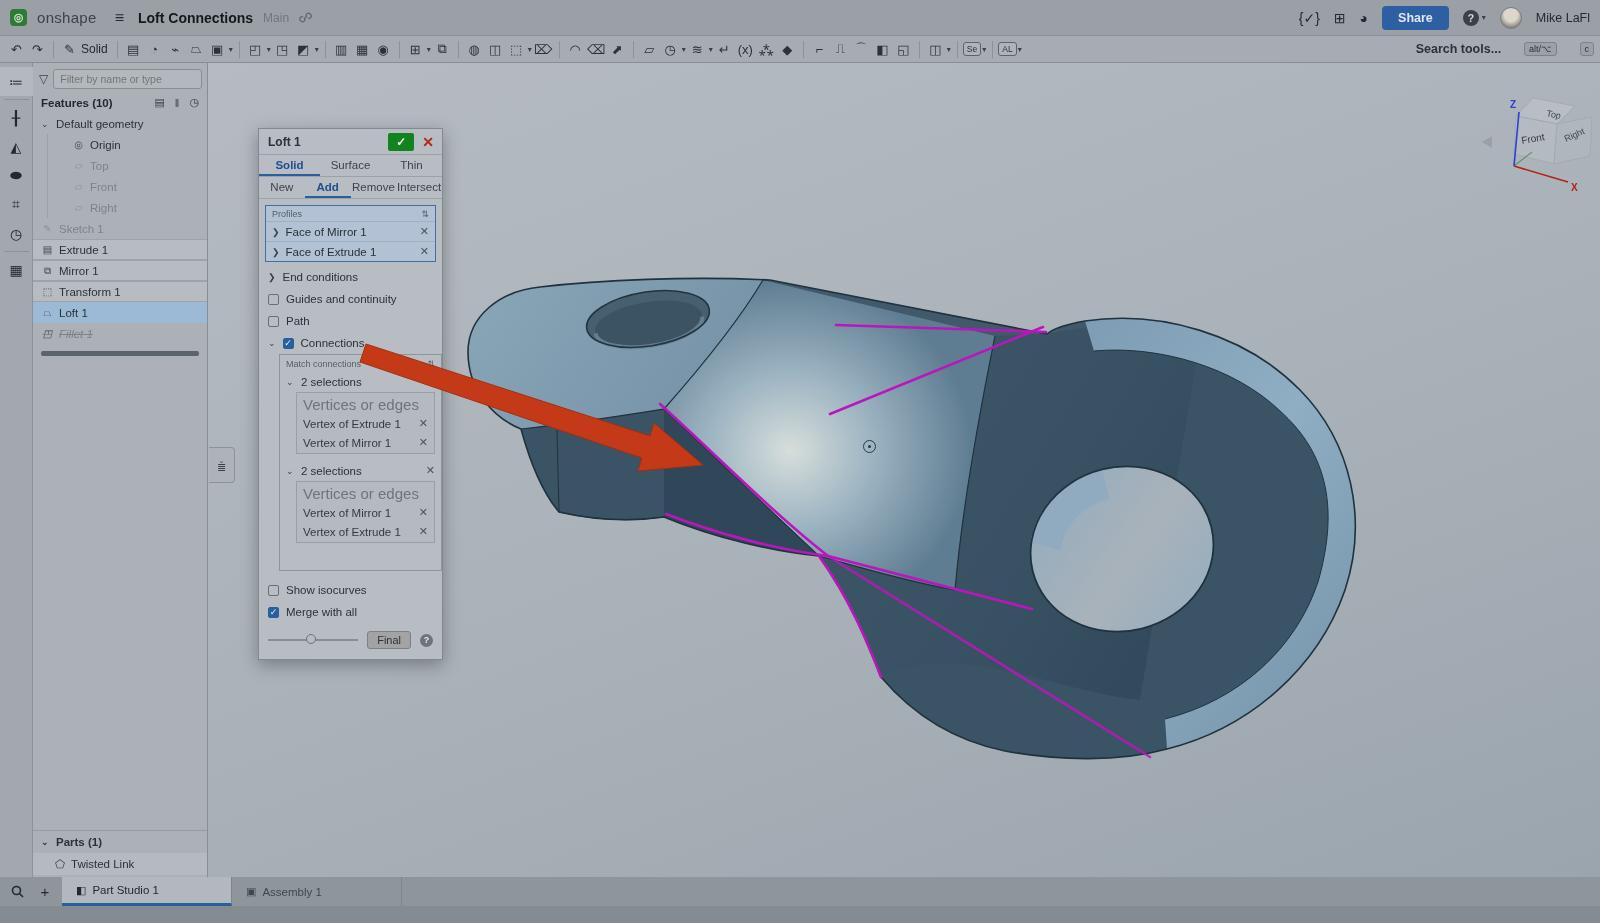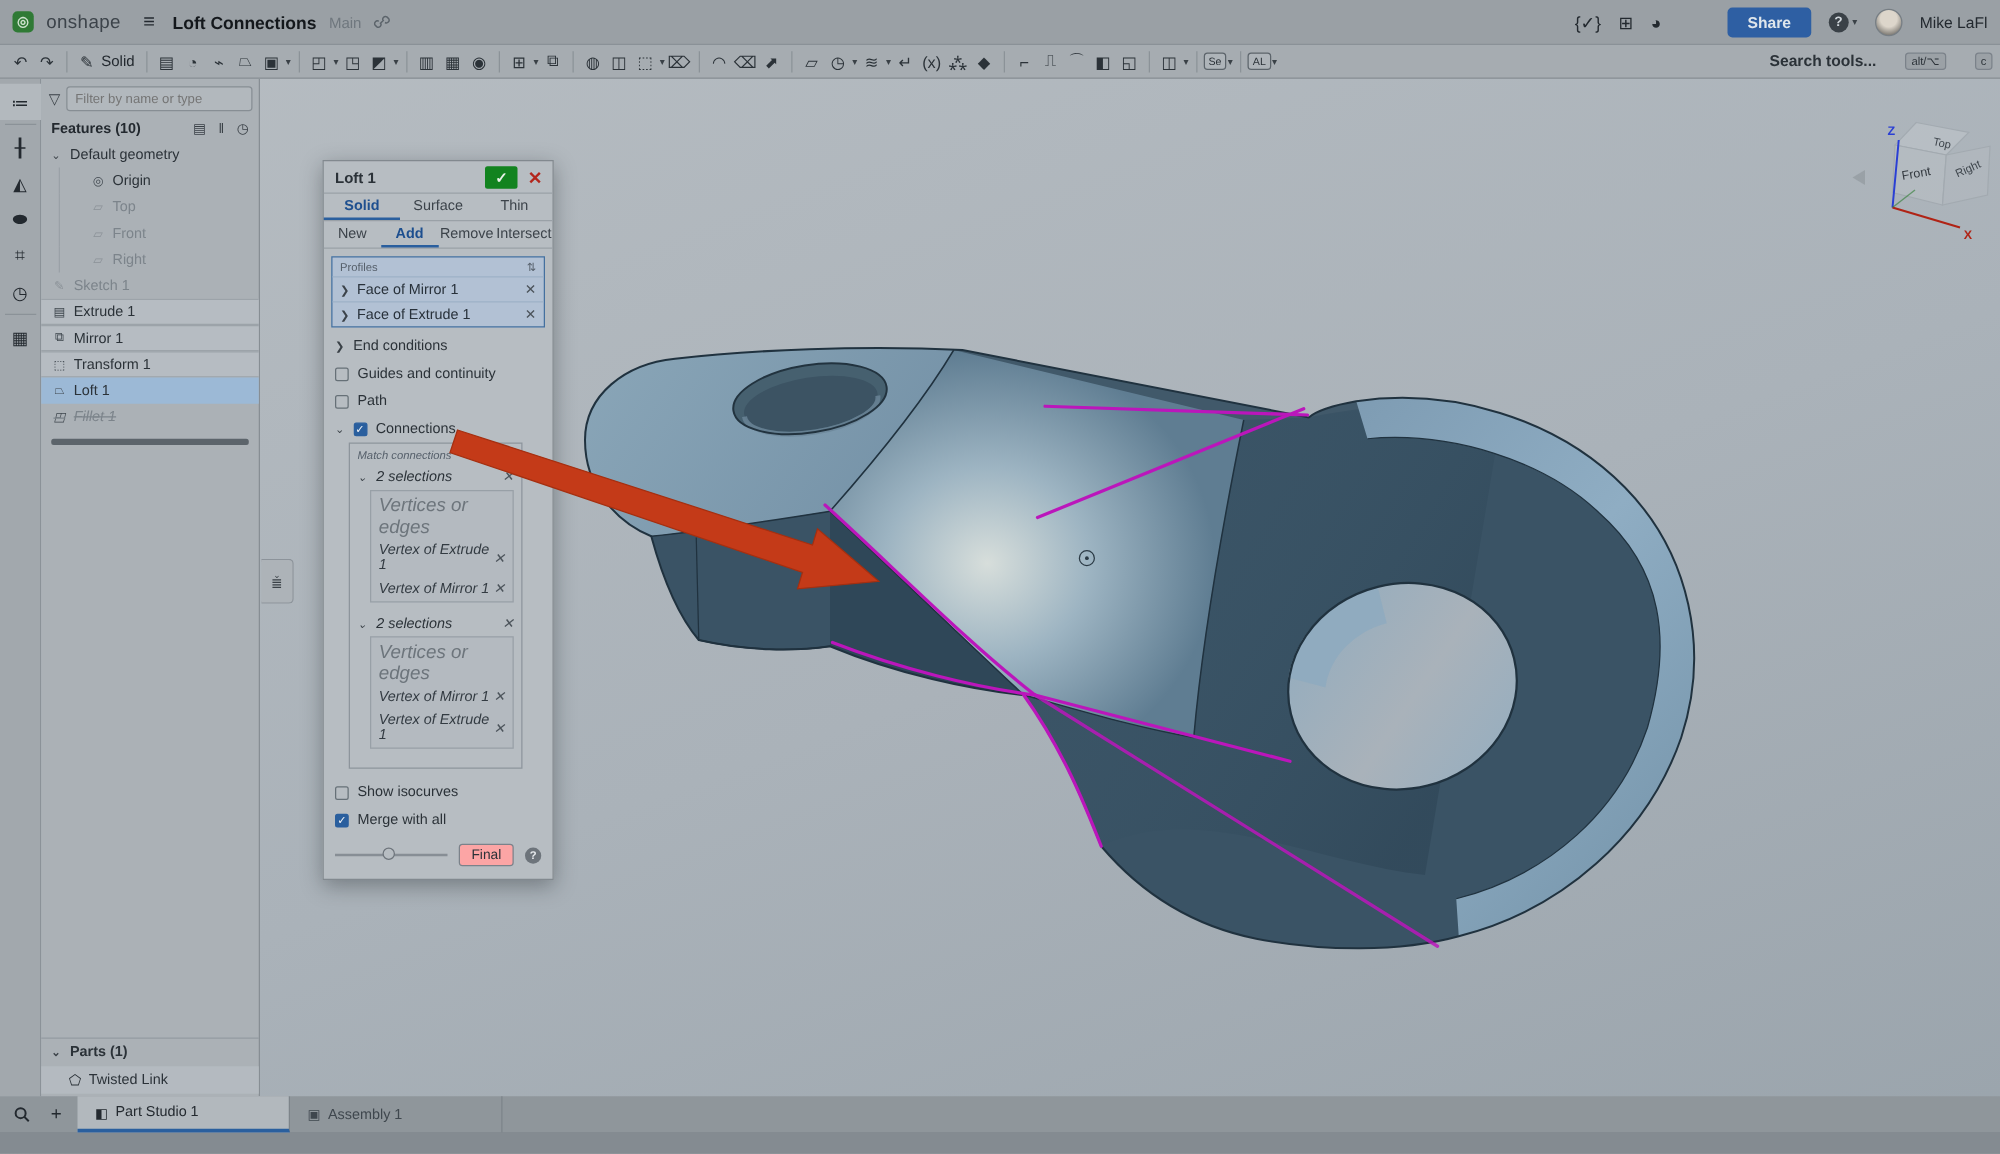--- a/index.html
+++ b/index.html
@@ -16,21 +16,21 @@
   .logo-badge { width:17px; height:17px; border-radius:4px; background:#2f7a35;
     display:flex; align-items:center; justify-content:center; color:#cfe3cf; font-size:11px; font-weight:bold;}
   .brand { font-size:15px; color:#3c434a; letter-spacing:.3px; }
   .hamburger { font-size:16px; color:#23292f; margin-left:8px; }
   .doc-title { font-size:14px; font-weight:bold; color:#14181c; margin-left:4px;}
   .ws-label { font-size:12px; color:#6f777e; }
   .link-ico { color:#5c646b; }
   #topbar-right { margin-left:auto; display:flex; align-items:center; gap:14px; }
   .tb-ico { font-size:14px; color:#23292f; }
   .share-btn { background:#2e5fa3; color:#dfe6ec; font-size:12.5px; font-weight:bold;
-    padding:5px 16px; border-radius:4px; border:none;margin-left:39px; }
+    padding:5px 16px; border-radius:4px; border:none; }
   .help-wrap { display:flex; align-items:center; gap:3px; }
   .help-circ { width:16px; height:16px; border-radius:50%; background:#3a4147; color:#cfd5da;
     font-size:11px; display:flex; align-items:center; justify-content:center; font-weight:bold;}
   .avatar { width:22px; height:22px; border-radius:50%;
     background:radial-gradient(circle at 50% 35%, #ddd6cb 0 40%, #8a867f 75%, #5c5a56 100%);
     border:1px solid #777e84;}
   .user-name { font-size:12.5px; color:#23292f; white-space:nowrap; }
   
   #toolbar { position:absolute; left:0; top:36px; width:1600px; height:27px;
     background:#a6acb1; border-bottom:1px solid #878e94; display:flex; align-items:center;
@@ -109,31 +109,31 @@
   .profiles-box { margin:6px 6px 4px; border:1.5px solid #44709f; background:#b2c1d4;}
   .sel-head { font-size:9px; color:#56606b; padding:3px 6px 2px; display:flex; justify-content:space-between; }
   .sel-row { display:flex; align-items:center; padding:3px 6px; border-top:1px solid #9db1c6; color:#28313a;}
   .sel-row .chev { color:#3c434a; margin-right:6px; font-size:9px; }
   .x-btn { margin-left:auto; color:#4c545b; font-size:11px; }
   .crow { display:flex; align-items:center; gap:7px; padding:5px 9px; }
   .crow .tree-chev { width:auto; }
   .cb { width:11px; height:11px; border:1px solid #667077; border-radius:2px; background:transparent; flex:none;}
   .cb.on { background:#2a5f9e; border-color:#2a5f9e; color:#eef2f6; font-size:9px;
     display:flex; align-items:center; justify-content:center; line-height:1;}
-  .match-box { margin:0 24px 8px 20px; border:1px solid #8d959c; padding:2px 0 8px;font-style:italic;}
+  .match-box { margin:0 0 8px 20px; border:1px solid #8d959c; padding:2px 0 20px;}
   .match-head { font-size:9px; color:#56606b; display:flex; justify-content:space-between; padding:2px 6px 3px;}
   .grp-head { display:flex; align-items:center; gap:5px; padding:3px 6px; color:#2b3238;}
   .inner-box { margin:1px 6px 7px 16px; border:1px solid #98a0a7; background:#b4bac0; padding-bottom:1px;}
   .inner-lbl { font-size:15px; color:#6d757c; padding:3px 6px 1px; }
   .inner-row { display:flex; align-items:center; padding:3px 6px; color:#333b42; }
   .dlg-bottom { display:flex; align-items:center; gap:9px; padding:8px 9px 10px; }
   .slider { flex:1; height:2px; background:#878e95; position:relative; }
   .knob { position:absolute; left:42%; top:-5px; width:10px; height:10px; border-radius:50%;
     border:1.5px solid #6d747b; background:#b7bdc2;}
-  .final-btn { border:1px solid #7b828a; background:#fca5a5; padding:2px 9px; border-radius:3px;
+  .final-btn { border:1px solid #7b828a; background:#a3a3a3; padding:2px 9px; border-radius:3px;
     font-size:11px; color:#2b3238; font-family:"Liberation Sans",sans-serif;}
   .help-dot { width:13px; height:13px; border-radius:50%; background:#6d747b; color:#e8ebee;
     font-size:9px; display:flex; align-items:center; justify-content:center; font-weight:bold;}
   
   #tabbar { position:absolute; left:0; top:877px; width:1600px; height:46px;
     background:linear-gradient(#8f969b 0 29px, #848b91 29px 100%); z-index:30;
     display:flex; align-items:flex-start;}
   .tab-tools { display:flex; align-items:center; height:29px; padding:0 4px; gap:2px;}
   .tab-tool { width:26px; height:29px; display:flex; align-items:center; justify-content:center;
     font-size:15px; color:#23292f;}

